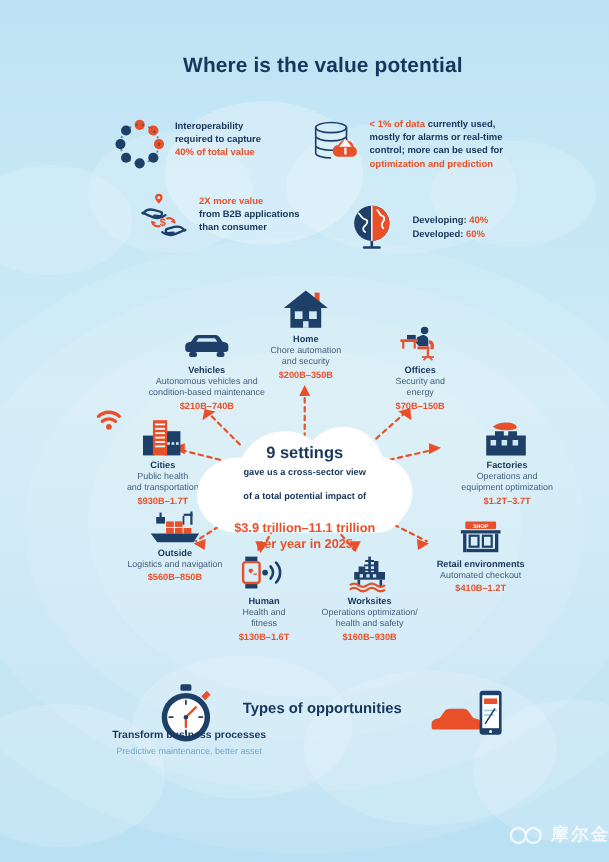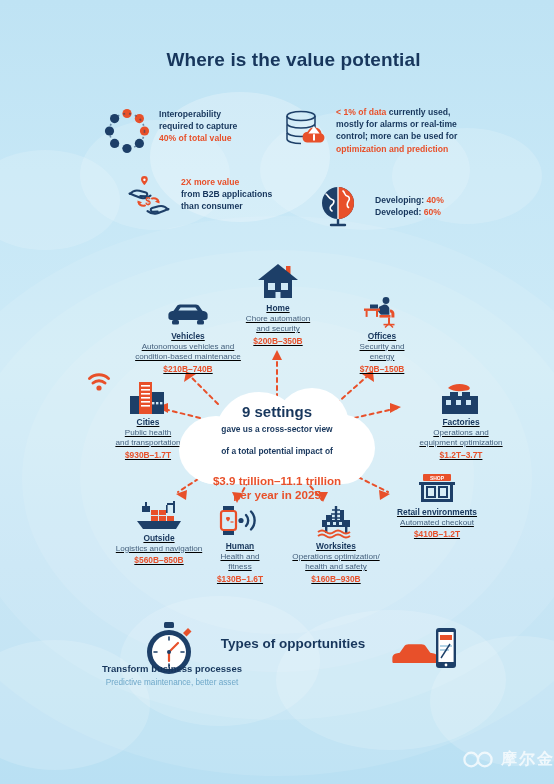--- a/index.html
+++ b/index.html
@@ -27,21 +27,21 @@
   }
 
   
   .fact{position:absolute;display:flex;align-items:flex-start;gap:9px;}
   .fact .ficon{flex:0 0 auto;width:46px;height:46px;}
   .fact .ftext{font-size:8.6px;line-height:1.42;color:#17365c;font-weight:bold;}
   .fact .ftext .hl{color:#e8502a;}
   .fact .ftext .dk{color:#17365c;}
 
   
-  .node{position:absolute;text-align:center;text-decoration:underline;}
+  .node{position:absolute;text-align:center;}
   .node .nicon{height:42px;display:flex;align-items:flex-end;justify-content:center;margin-bottom:3px;}
   .node .nname{font-size:8.4px;font-weight:bold;color:#17365c;line-height:1.25;}
   .node .ndesc{font-size:8.1px;color:#44607d;line-height:1.3;}
   .node .nval{font-size:8.4px;font-weight:bold;color:#e8502a;line-height:1.35;margin-top:1px;}
 
   
   #center-cloud{position:absolute;left:179px;top:388px;width:196px;height:100px;}
   .cc-part{position:absolute;background:#fff;border-radius:50%;}
   .cc-text{position:absolute;left:0;top:16px;width:196px;text-align:center;z-index:3;}
   .cc-head{font-size:15px;font-weight:bold;color:#17365c;line-height:1.1;}
@@ -288,21 +288,21 @@
           <rect x="28" y="18" width="5" height="5"></rect>
         </g>
       </svg>
     </div>
     <div class="nname">Factories</div>
     <div class="ndesc">Operations and</div>
     <div class="ndesc">equipment optimization</div>
     <div class="nval">$1.2T–3.7T</div>
   </div>
 
-  <div class="node" style="left:94px;top:488px;width:130px;">
+  <div class="node" style="left:94px;top:452px;width:130px;">
     <div class="nicon">
       <svg viewBox="0 0 48 32" width="48" height="32">
         <rect x="10" y="4" width="2" height="9" fill="#1d3f68"></rect>
         <rect x="7" y="8" width="8" height="6" fill="#1d3f68"></rect>
         <rect x="38" y="3" width="2" height="12" fill="#1d3f68"></rect>
         <path d="M40 5h-8v2h8z" fill="#1d3f68"></path>
         <rect x="31" y="7" width="1.6" height="8" fill="#1d3f68"></rect>
         <g fill="#e8502a">
           <rect x="16" y="12" width="7" height="5"></rect>
           <rect x="24" y="12" width="7" height="5"></rect>

